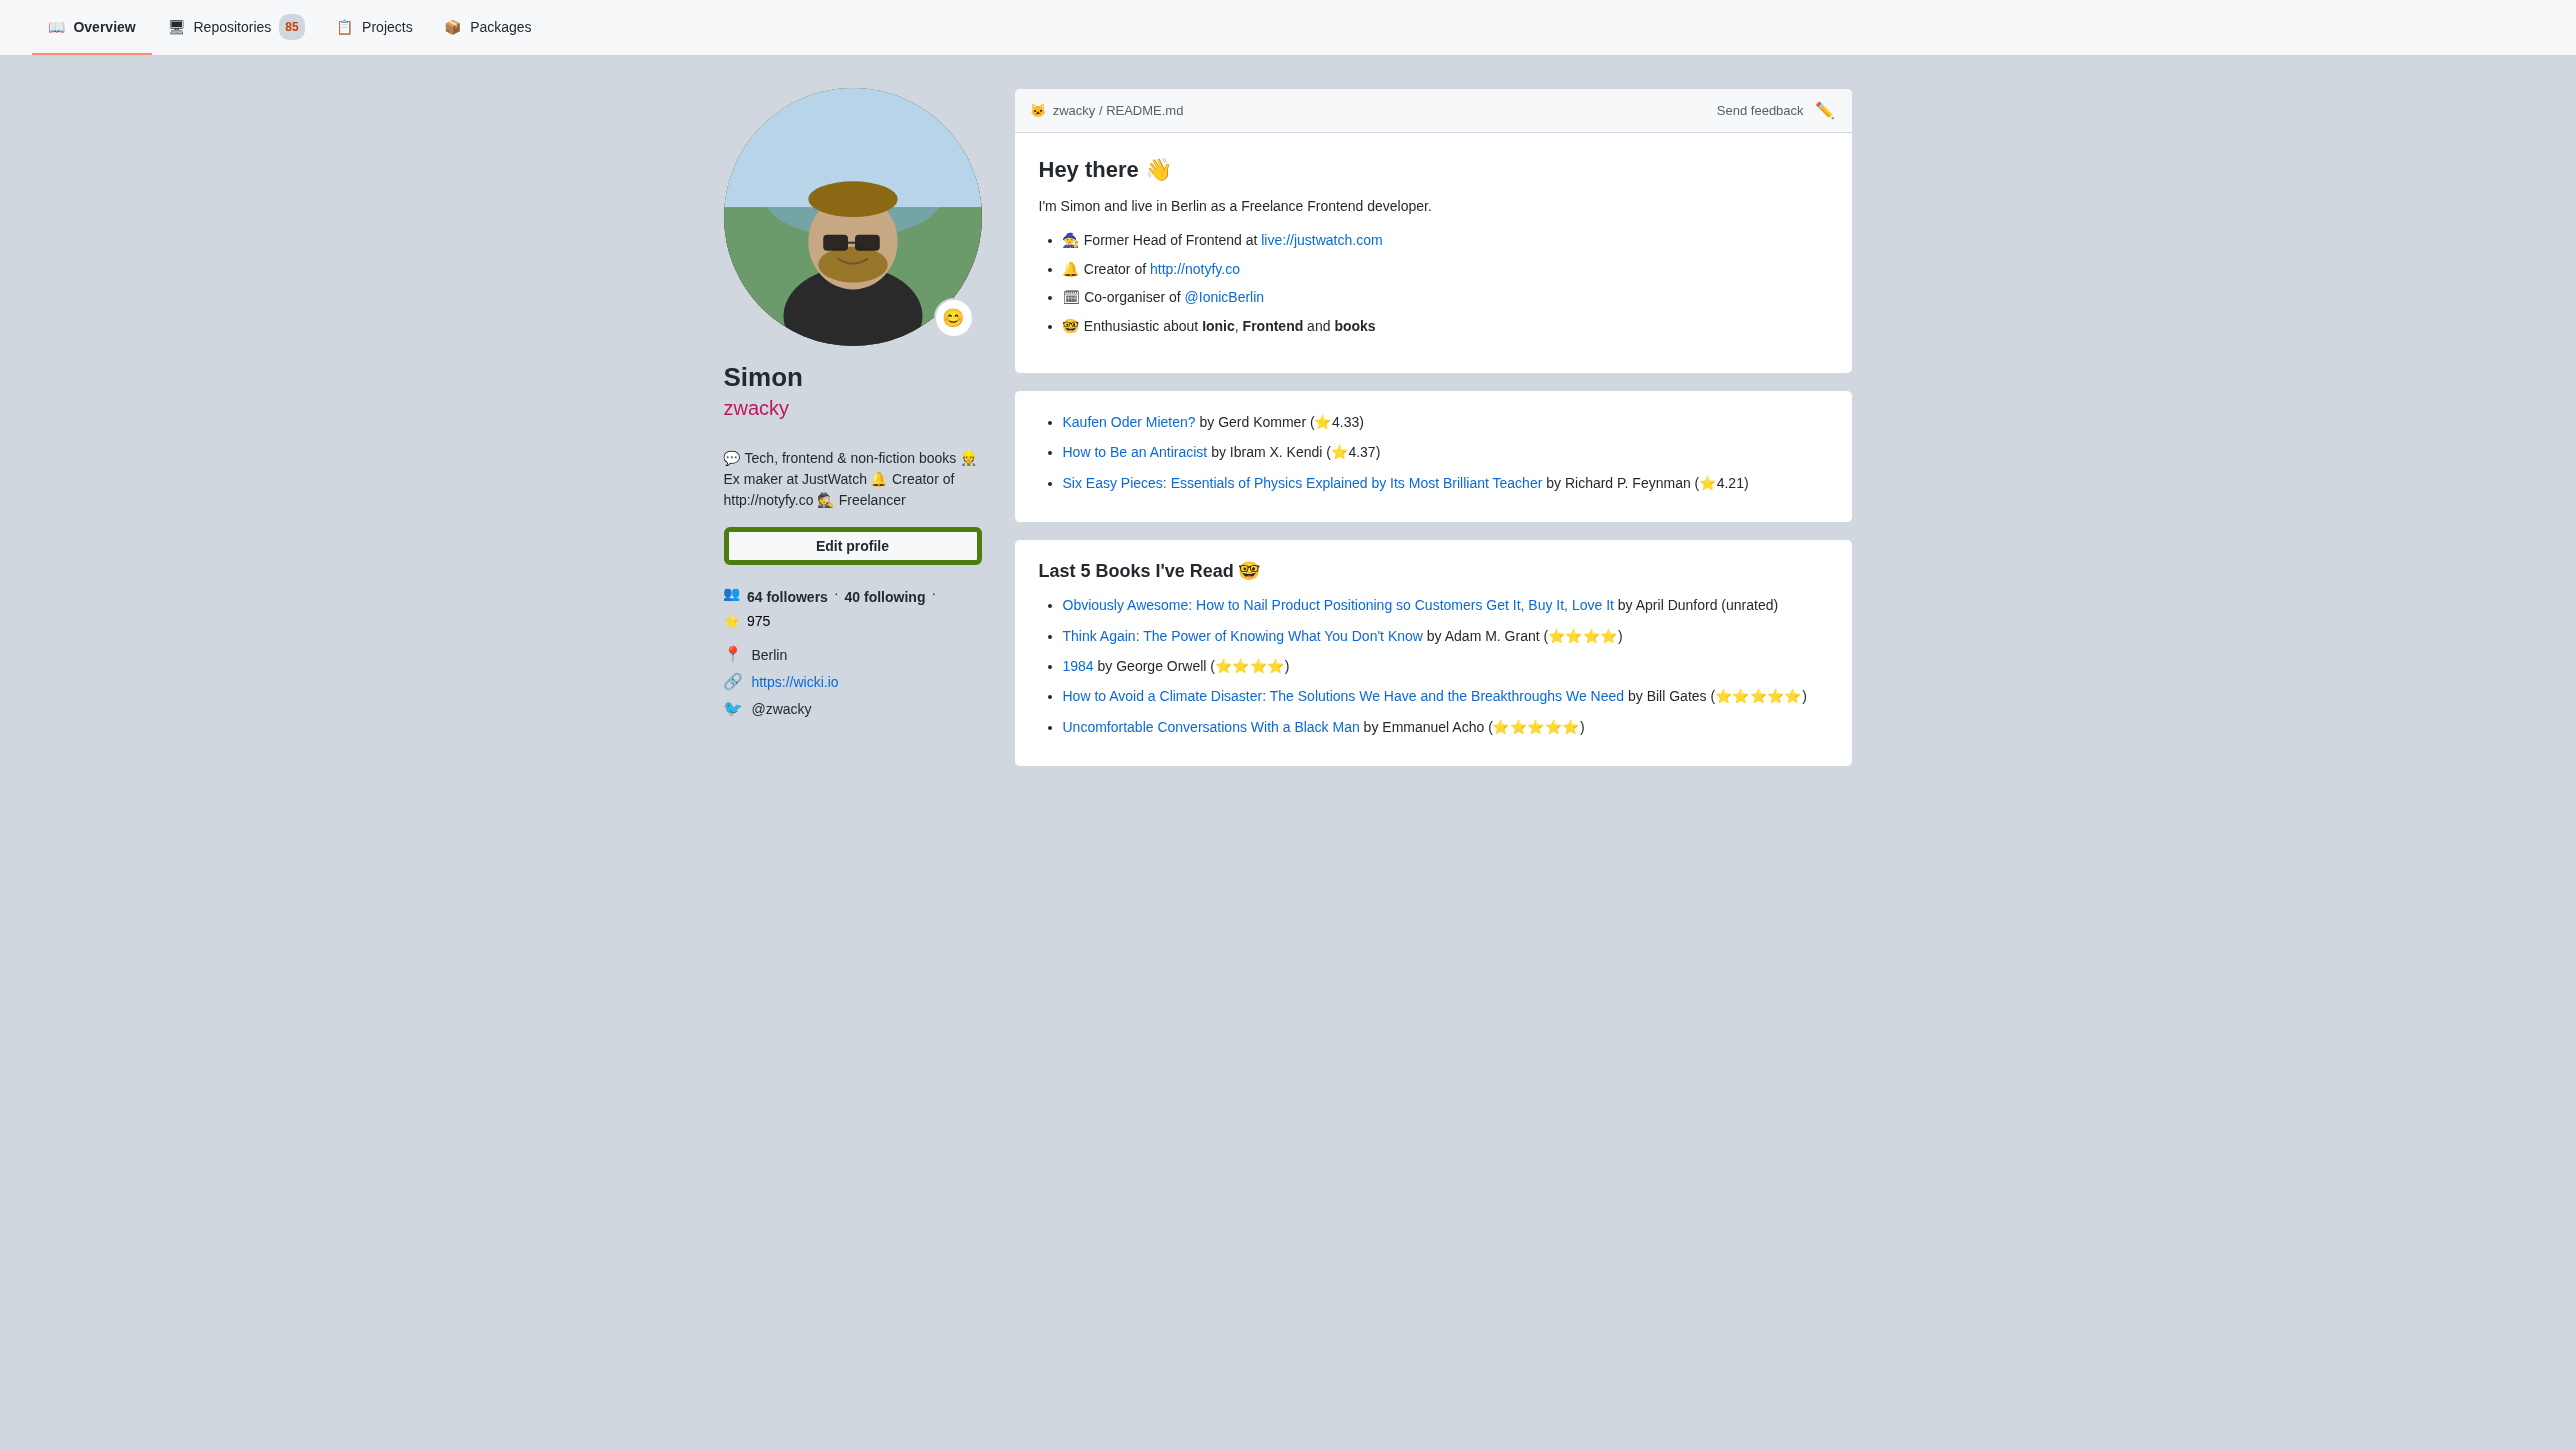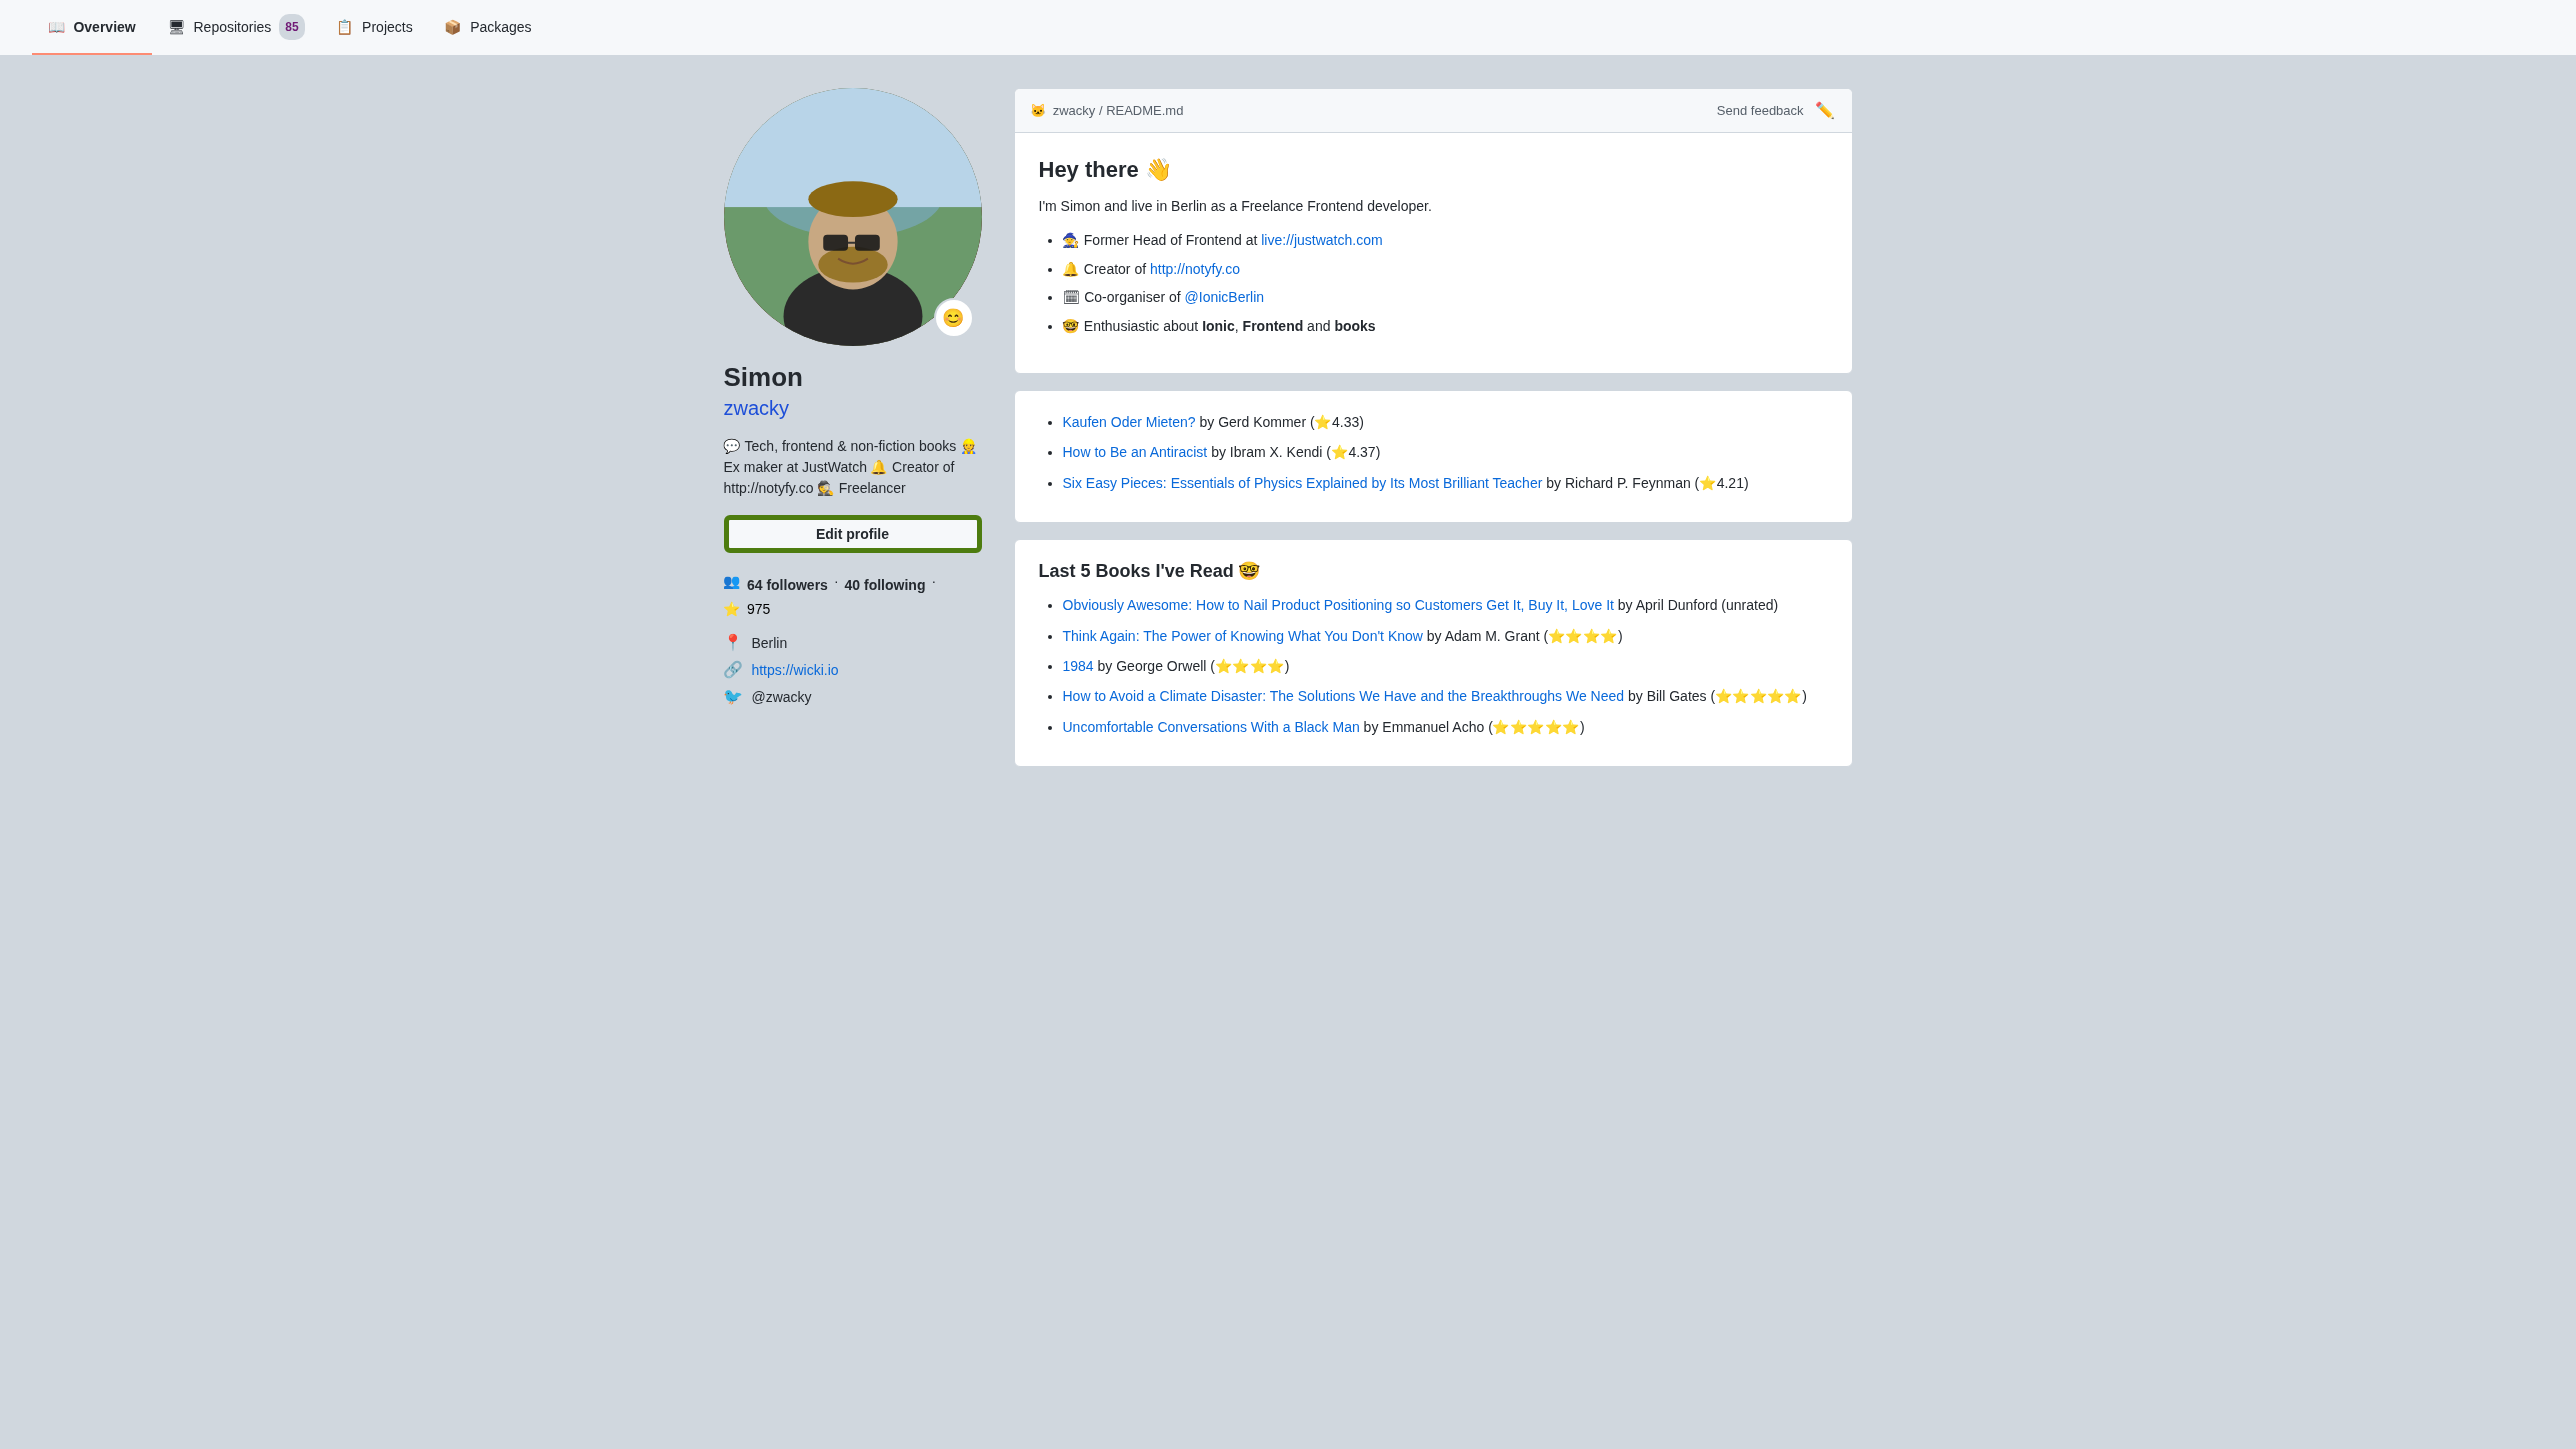--- a/index.html
+++ b/index.html
@@ -39,21 +39,21 @@
       color: #24292f;
       border-bottom: 2px solid transparent;
       white-space: nowrap;
     }
     .nav-tab.active {
       border-bottom: 2px solid #fd8c73;
       font-weight: 600;
     }
     .nav-badge {
       background: #d0d7de;
-      color: #701a75;
+      color: #c2410c;
       font-size: 12px;
       font-weight: 600;
       padding: 6px 6px;
       border-radius: 10px;
     }
 
     
     .main-layout {
       display: flex;
       max-width: 1193px;
@@ -112,22 +112,22 @@
 
     .profile-name {
       font-size: 26px;
       font-weight: 600;
       color: #24292f;
       margin-bottom: 4px;
     }
     .profile-username {
       font-size: 20px;
       font-weight: 300;
-      color: #1d4ed8;
-      margin-bottom: 16px;
+      color: #be185d;
+      margin-bottom: 28px;
     }
     .profile-bio {
       font-size: 14px;
       color: #24292f;
       margin-bottom: 16px;
       line-height: 1.5;
     }
     .edit-profile-btn {
       width: 100%;
       padding: 6px 16px;

